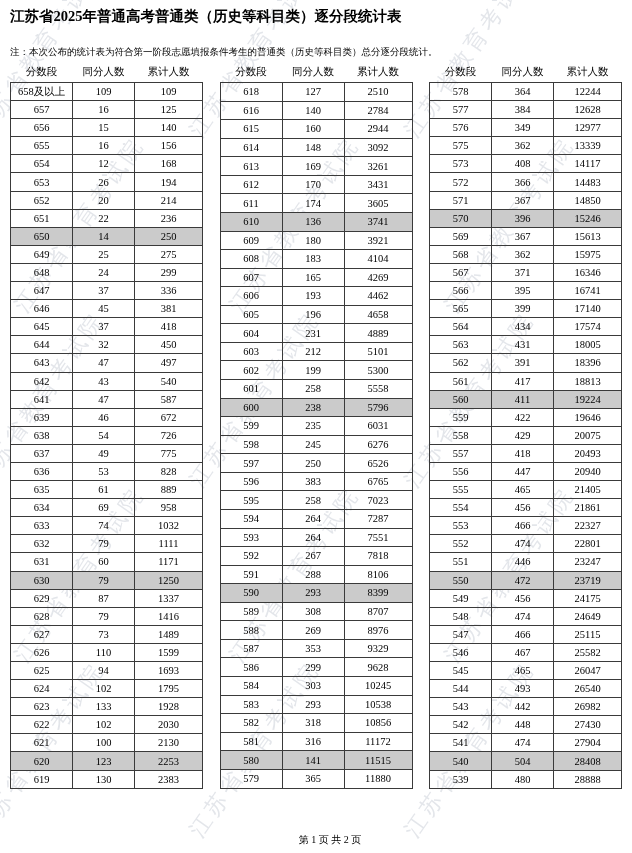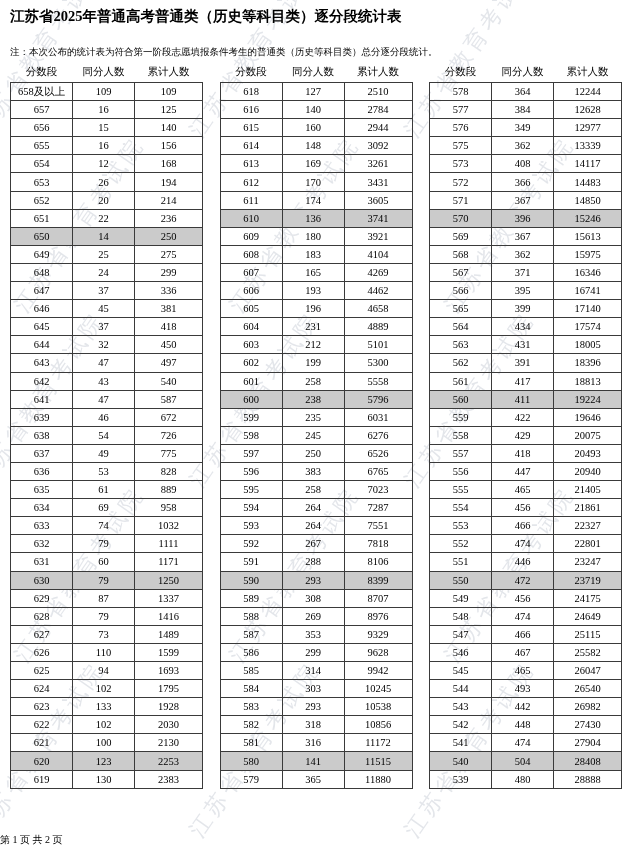--- a/index.html
+++ b/index.html
@@ -26,22 +26,22 @@
     font-weight:normal;border:none;padding:1px 0 3px 0;font-size:10.5px;
     text-align:center;background:transparent;
   }
   tbody td{
     border:1px solid var(--border-color,#3a3a3a);
     text-align:center;height:17.1px;padding:0;line-height:17px;
     overflow:hidden;white-space:nowrap;
   }
   tr.hl td{background:var(--hl-color,#cbcbcb);}
   .footer{
-    position:absolute;left:0;right:0;bottom:6px;
-    font-size:10px;z-index:1;
+    position:absolute;left:0;right:0;bottom:6px;text-align:center;
+    font-size:10px;z-index:1;padding-left:28px;
   }
 </style>
 </head>
 <body>
 
 <div class="page">
   <div class="watermark-layer">
       <span style="left: -20px; top: 120px;">江苏省教育考试院</span>
       <span style="left: 195px; top: 120px;">江苏省教育考试院</span>
       <span style="left: 410px; top: 120px;">江苏省教育考试院</span>
@@ -443,25 +443,20 @@
               <td>587</td>
               <td>353</td>
               <td>9329</td>
             </tr>
             <tr>
               <td>586</td>
               <td>299</td>
               <td>9628</td>
             </tr>
             <tr>
-              <td>585</td>
-              <td>314</td>
-              <td>9942</td>
-            </tr>
-            <tr>
               <td>584</td>
               <td>303</td>
               <td>10245</td>
             </tr>
             <tr>
               <td>583</td>
               <td>293</td>
               <td>10538</td>
             </tr>
             <tr>

